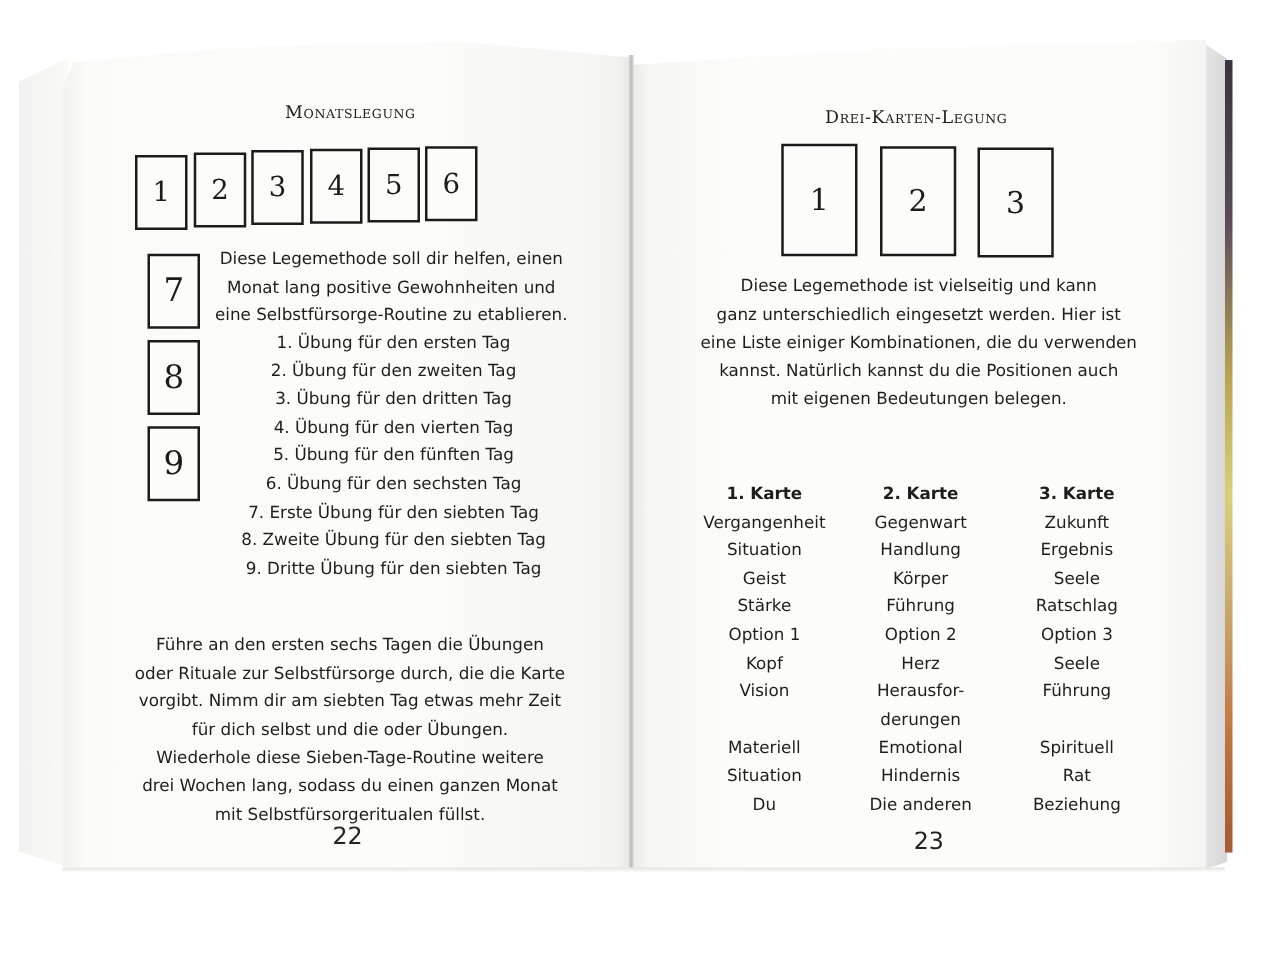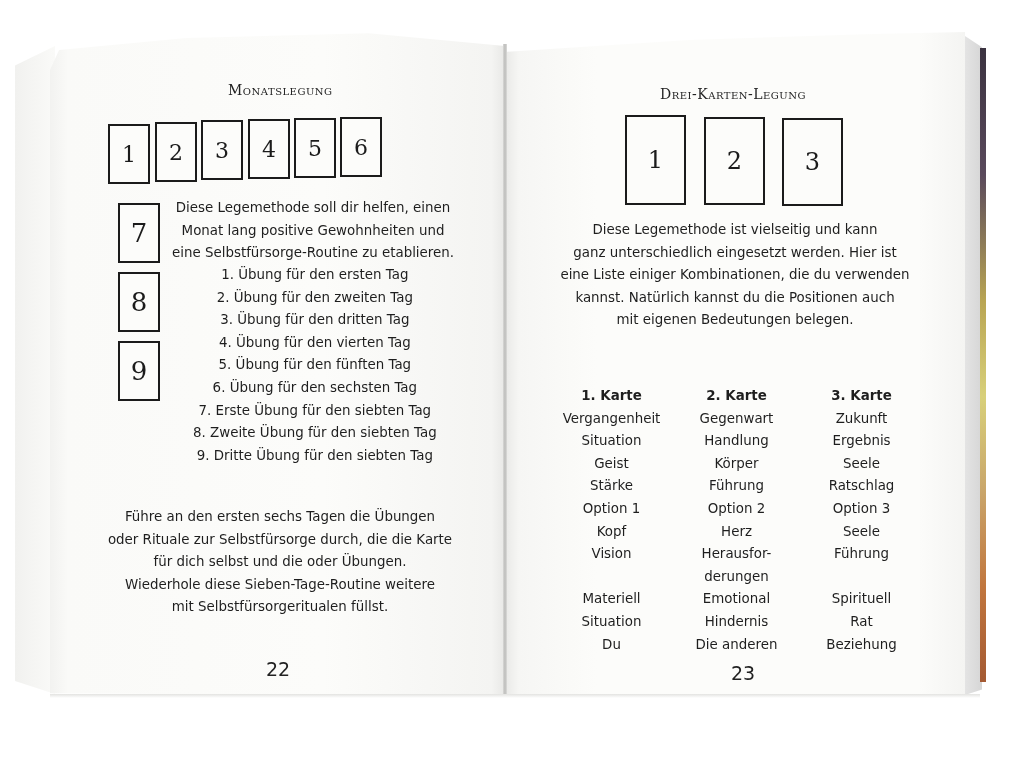--- a/index.html
+++ b/index.html
@@ -107,22 +107,24 @@
     <div>5. Übung für den fünften Tag</div>
     <div>6. Übung für den sechsten Tag</div>
     <div>7. Erste Übung für den siebten Tag</div>
     <div>8. Zweite Übung für den siebten Tag</div>
     <div>9. Dritte Übung für den siebten Tag</div>
   </div>
 
   <div class="text" style="left:100px; top:486px; width:360px;margin-top:16px;">
     <div>Führe an den ersten sechs Tagen die Übungen</div>
     <div>oder Rituale zur Selbstfürsorge durch, die die Karte</div>
+    <div>vorgibt. Nimm dir am siebten Tag etwas mehr Zeit</div>
     <div>für dich selbst und die oder Übungen.</div>
     <div>Wiederhole diese Sieben-Tage-Routine weitere</div>
+    <div>drei Wochen lang, sodass du einen ganzen Monat</div>
     <div>mit Selbstfürsorgeritualen füllst.</div>
   </div>
 
   <div class="pageno" style="left:266px; top:654px;">22</div>
 
   <div class="title" style="left:660px; top:82px;">Drei-Karten-Legung</div>
 
   <div>
     <div class="card" style="left:625px; top:111px; width:61px; height:90px; font-size:24px;">1</div>
     <div class="card" style="left:704px; top:113px; width:61px; height:88px; font-size:24px;">2</div>

